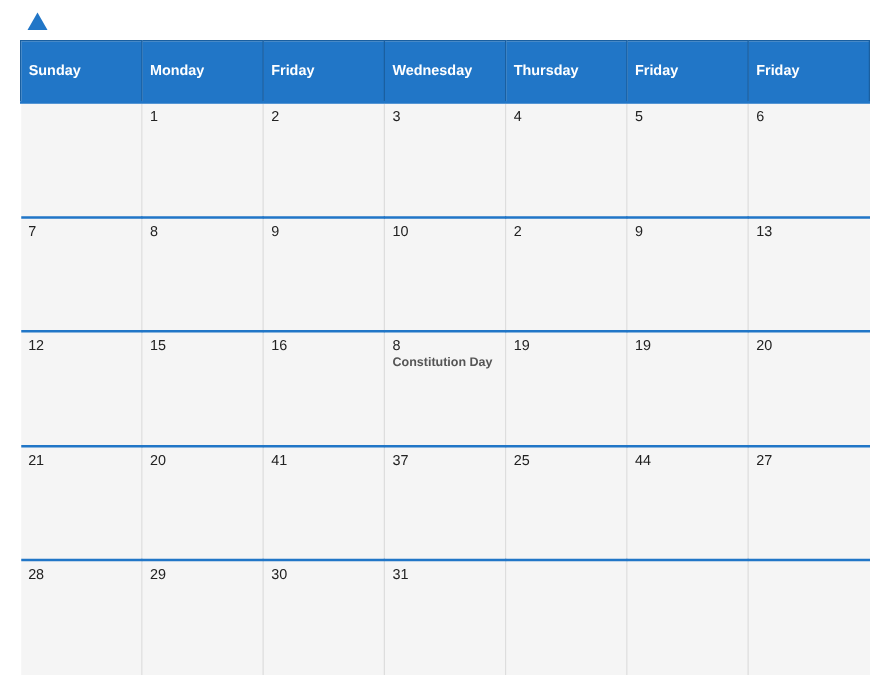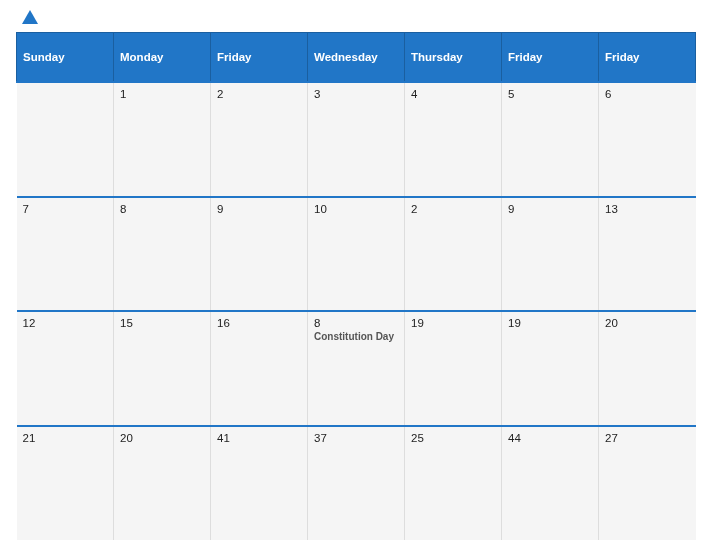--- a/index.html
+++ b/index.html
@@ -247,14 +247,31 @@
         <td>
           <span class="day-number">25</span>
         </td>
         <td>
           <span class="day-number">44</span>
         </td>
         <td>
           <span class="day-number">27</span>
         </td>
       </tr>
+      <tr>
+        <td>
+          <span class="day-number">28</span>
+        </td>
+        <td>
+          <span class="day-number">29</span>
+        </td>
+        <td>
+          <span class="day-number">30</span>
+        </td>
+        <td>
+          <span class="day-number">31</span>
+        </td>
+        <td class="empty"></td>
+        <td class="empty"></td>
+        <td class="empty"></td>
+      </tr>
     </tbody>
 </table>
 
 </body></html>

